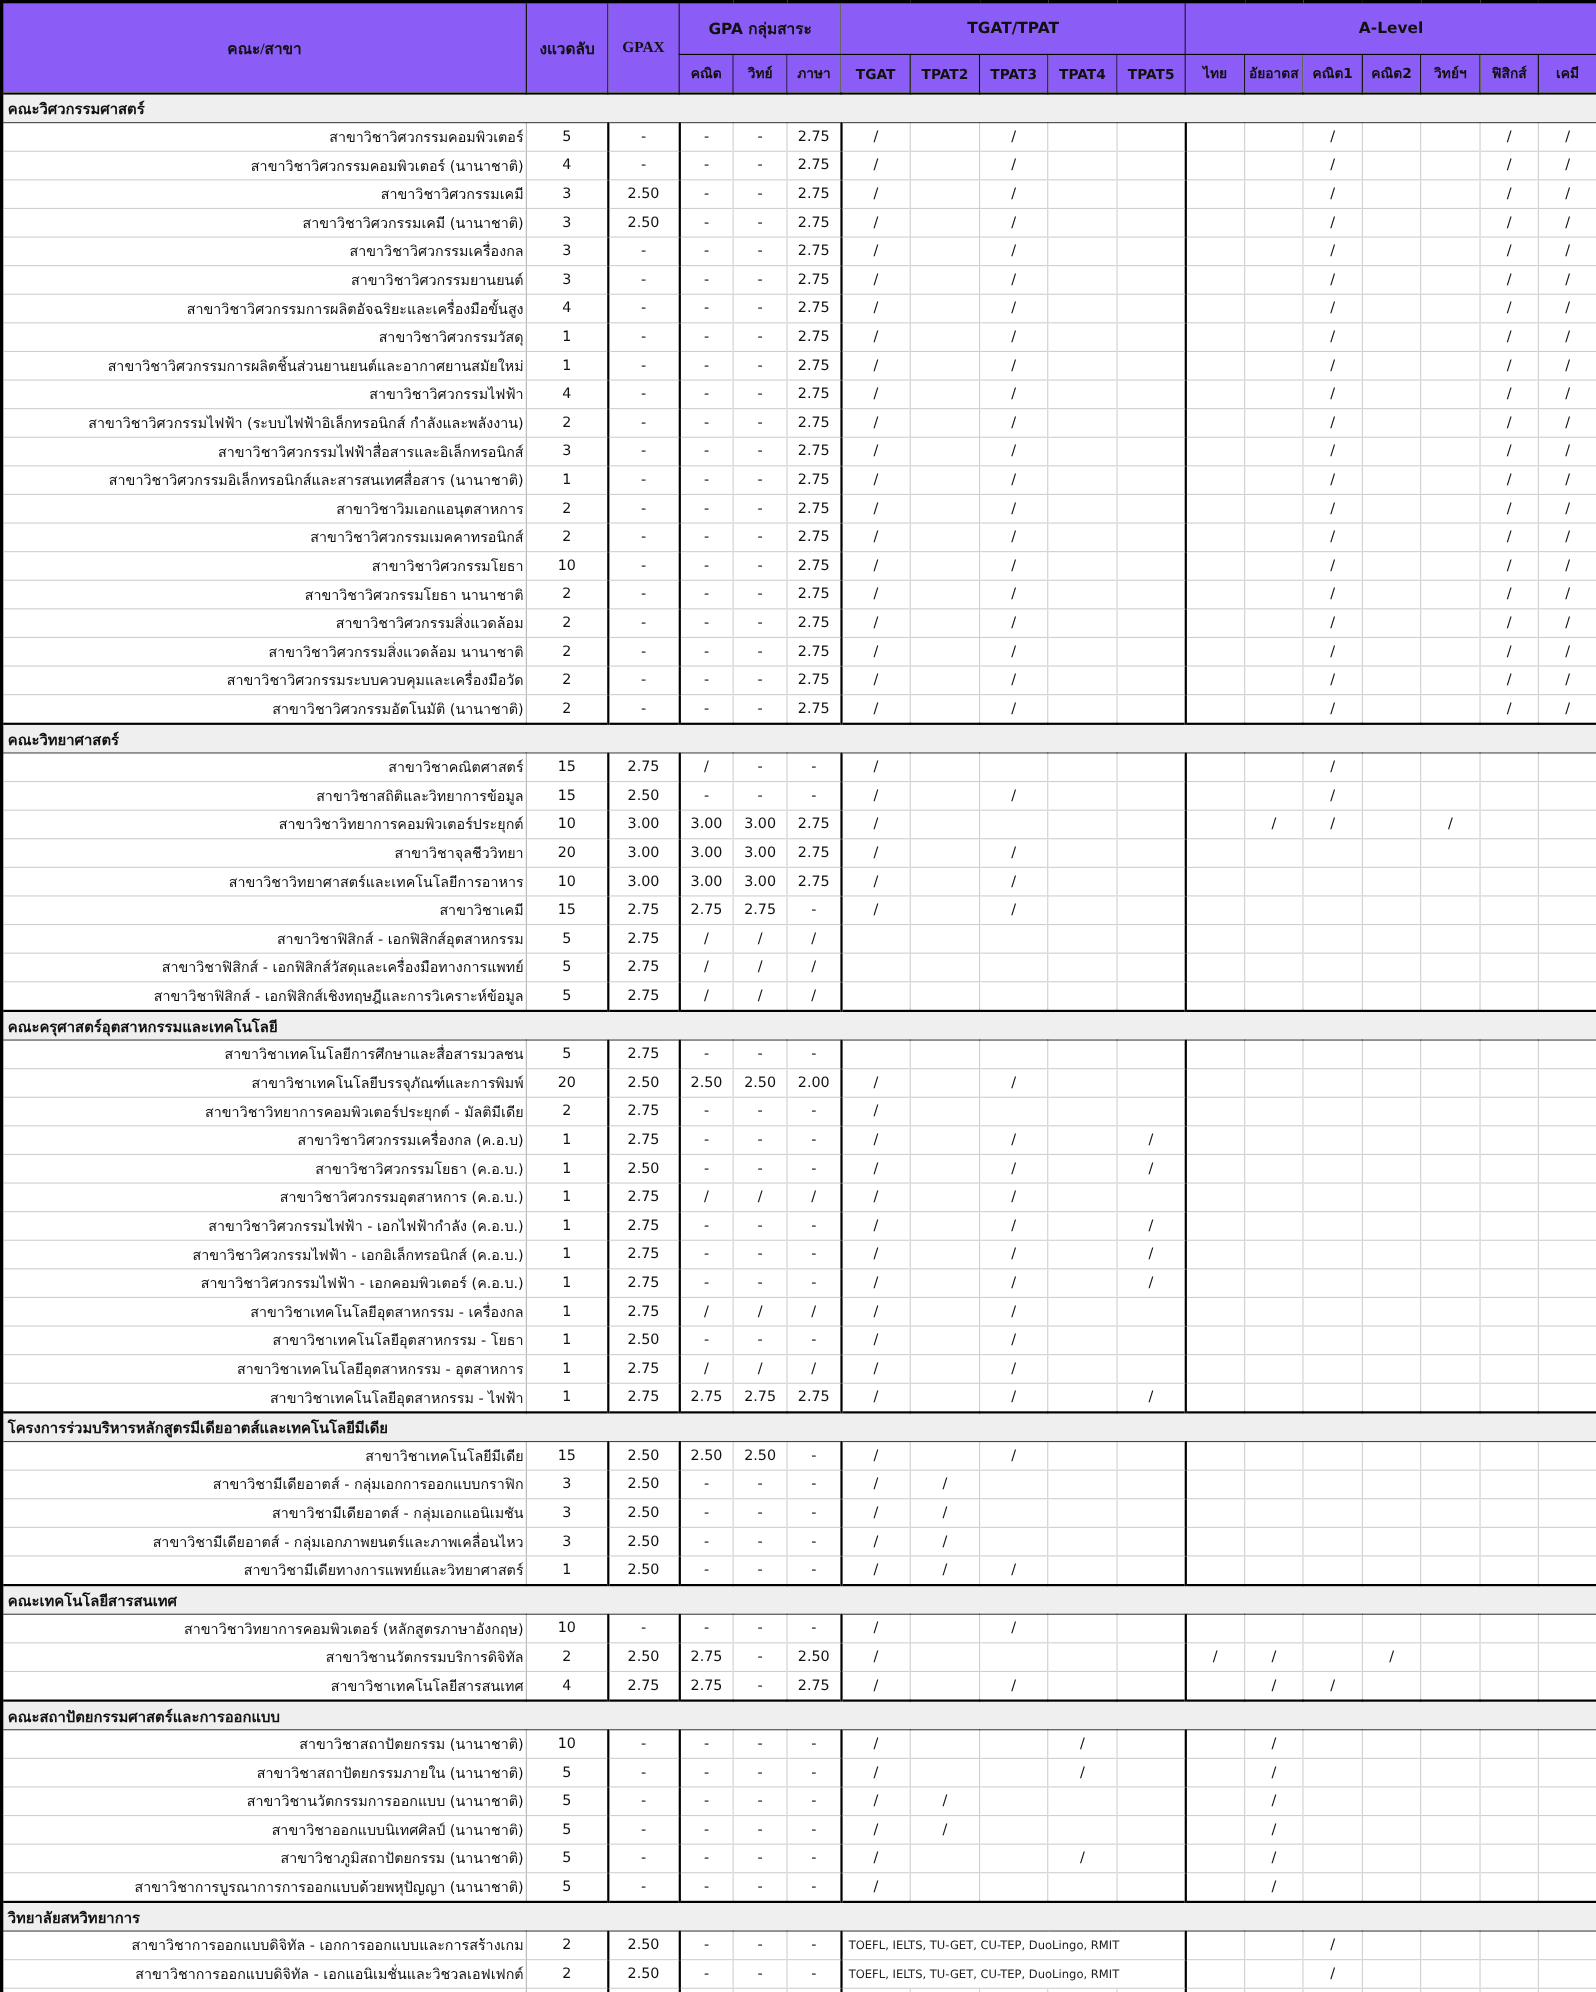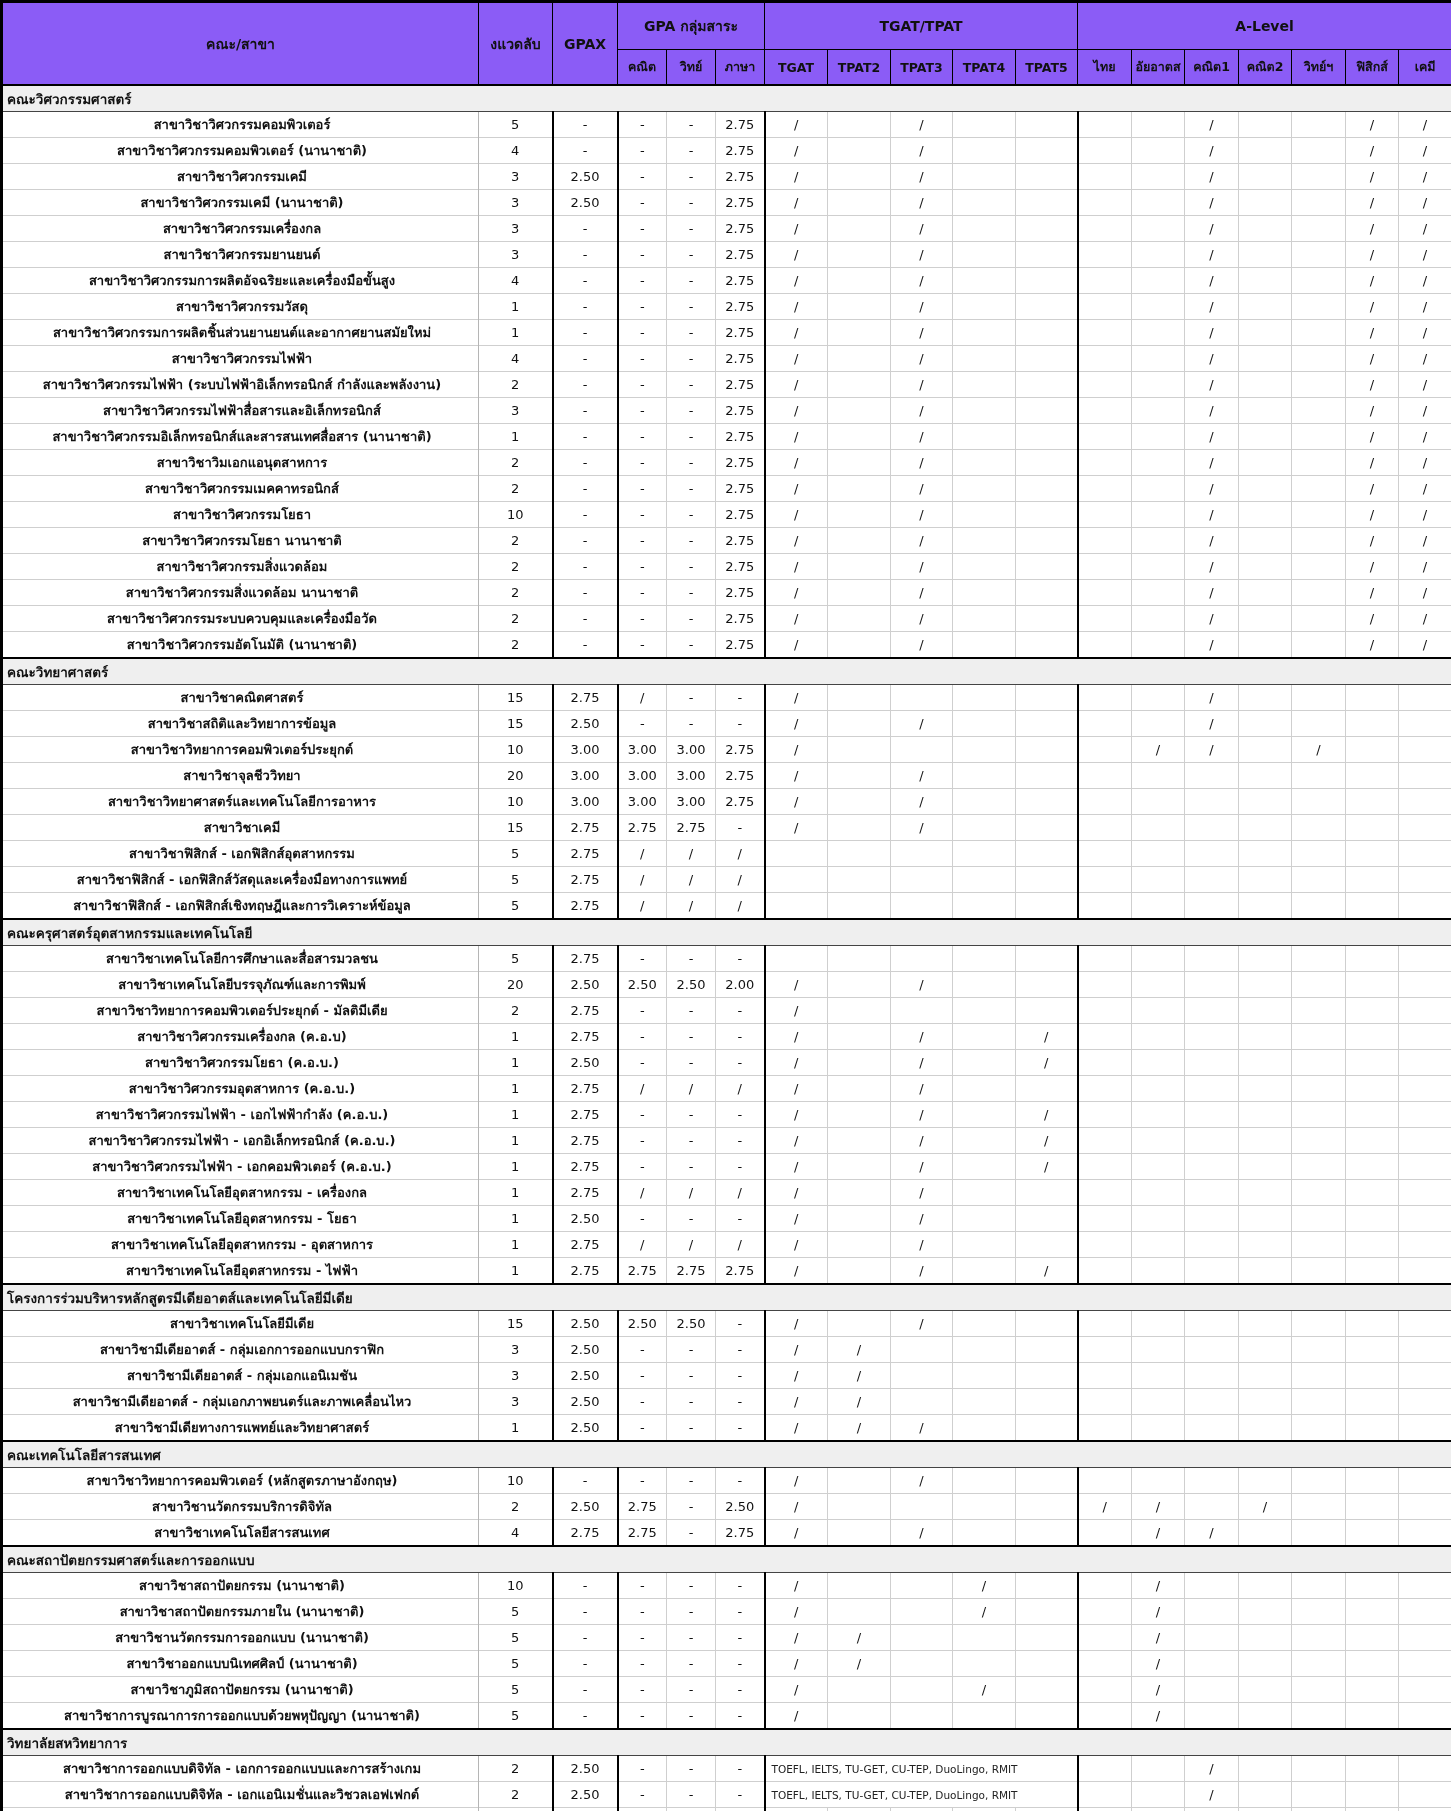--- a/index.html
+++ b/index.html
@@ -1,23 +1,23 @@
 <!DOCTYPE html>
 <html><head>
 <meta charset="utf-8">
 <style>
   html,body{margin:0;padding:0;background:#ffffff;}
   body{width:1451px;font-family:"DejaVu Sans","Liberation Sans",sans-serif;color:#111;}
   table{border-collapse:collapse;table-layout:fixed;width:1451px;border:3px solid #000;}
   th{border:1px solid #000;background:#8b5cf6;font-weight:bold;text-align:center;vertical-align:middle;padding:0 1px;overflow:hidden;}
   thead tr.group-row th{height:46px;font-size:14px;}
   thead tr.sub-row th{height:34px;font-size:12.5px;}
-  th[rowspan]{font-size:14px;}
+  th[rowspan]{font-size:14px;font-family:Liberation Serif, serif;}
   tbody td{height:25px;padding:0 2px;font-size:13px;text-align:center;vertical-align:middle;border-top:1px solid #cfcfcf;overflow:hidden;white-space:nowrap;}
-  td.c0{text-align:center;padding-left:5px;font-weight:bold;}
+  td.c0{text-align:right;padding-left:5px;}
   td.c1{border-left:1px solid #b5b5b5;}
   td.c2,td.c3,td.c6,td.c11{border-left:2px solid #000;}
   td.c4,td.c5,td.c7,td.c8,td.c9,td.c10,td.c12,td.c13,td.c14,td.c15,td.c16,td.c17{border-left:1px solid #cfcfcf;}
   tr.section-row td{background:#efefef;text-align:left;font-weight:bold;font-size:13.5px;border-top:2px solid #000;border-bottom:1px solid #444;padding-left:4px;}
   td.note-cell{font-size:10.5px;text-align:left;padding-left:6px;color:#222;border-radius:10px;}
 </style>
 </head>
 <body>
 
 <table>

